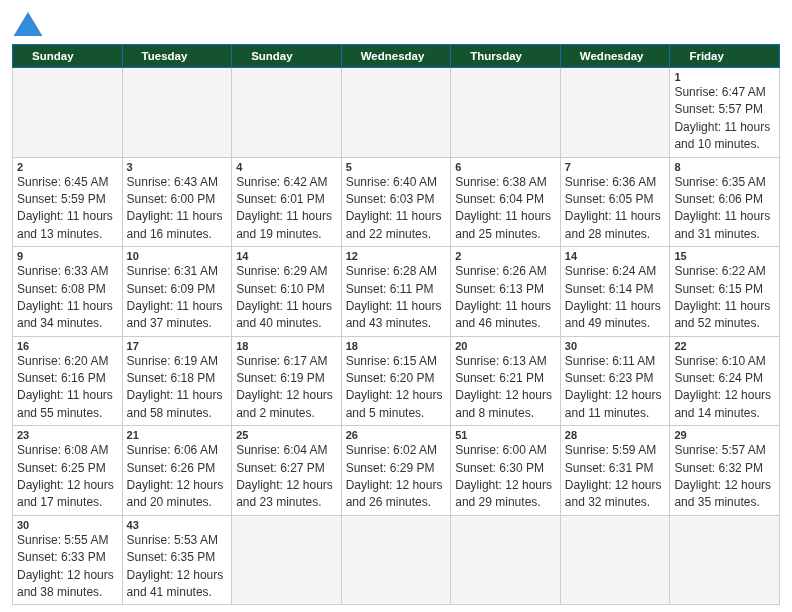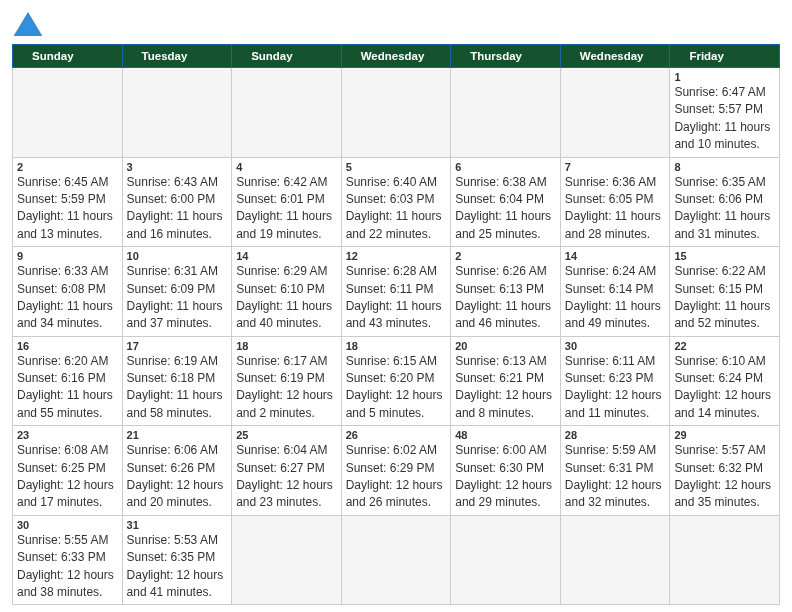--- a/index.html
+++ b/index.html
@@ -244,39 +244,39 @@
           </td>
           <td>
             <span class="day-num">25</span>
             <div class="day-info">Sunrise: 6:04 AM<br>Sunset: 6:27 PM<br>Daylight: 12 hours<br>and 23 minutes.</div>
           </td>
           <td>
             <span class="day-num">26</span>
             <div class="day-info">Sunrise: 6:02 AM<br>Sunset: 6:29 PM<br>Daylight: 12 hours<br>and 26 minutes.</div>
           </td>
           <td>
-            <span class="day-num">48</span>
+            <span class="day-num">51</span>
             <div class="day-info">Sunrise: 6:00 AM<br>Sunset: 6:30 PM<br>Daylight: 12 hours<br>and 29 minutes.</div>
           </td>
           <td>
             <span class="day-num">28</span>
             <div class="day-info">Sunrise: 5:59 AM<br>Sunset: 6:31 PM<br>Daylight: 12 hours<br>and 32 minutes.</div>
           </td>
           <td>
             <span class="day-num">29</span>
             <div class="day-info">Sunrise: 5:57 AM<br>Sunset: 6:32 PM<br>Daylight: 12 hours<br>and 35 minutes.</div>
           </td>
         </tr>
         <tr class="last-row">
           <td>
             <span class="day-num">30</span>
             <div class="day-info">Sunrise: 5:55 AM<br>Sunset: 6:33 PM<br>Daylight: 12 hours<br>and 38 minutes.</div>
           </td>
           <td>
-            <span class="day-num">31</span>
+            <span class="day-num">43</span>
             <div class="day-info">Sunrise: 5:53 AM<br>Sunset: 6:35 PM<br>Daylight: 12 hours<br>and 41 minutes.</div>
           </td>
           <td class="empty"></td>
           <td class="empty"></td>
           <td class="empty"></td>
           <td class="empty"></td>
           <td class="empty"></td>
         </tr>
       </tbody>
   </table>

